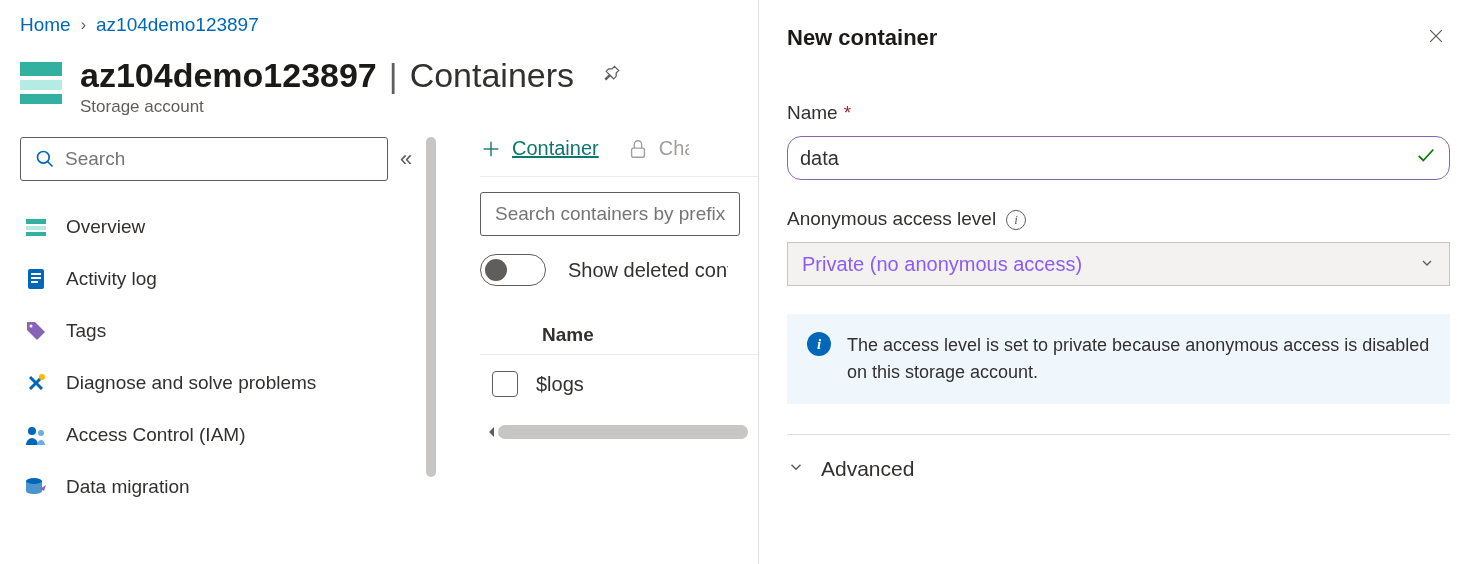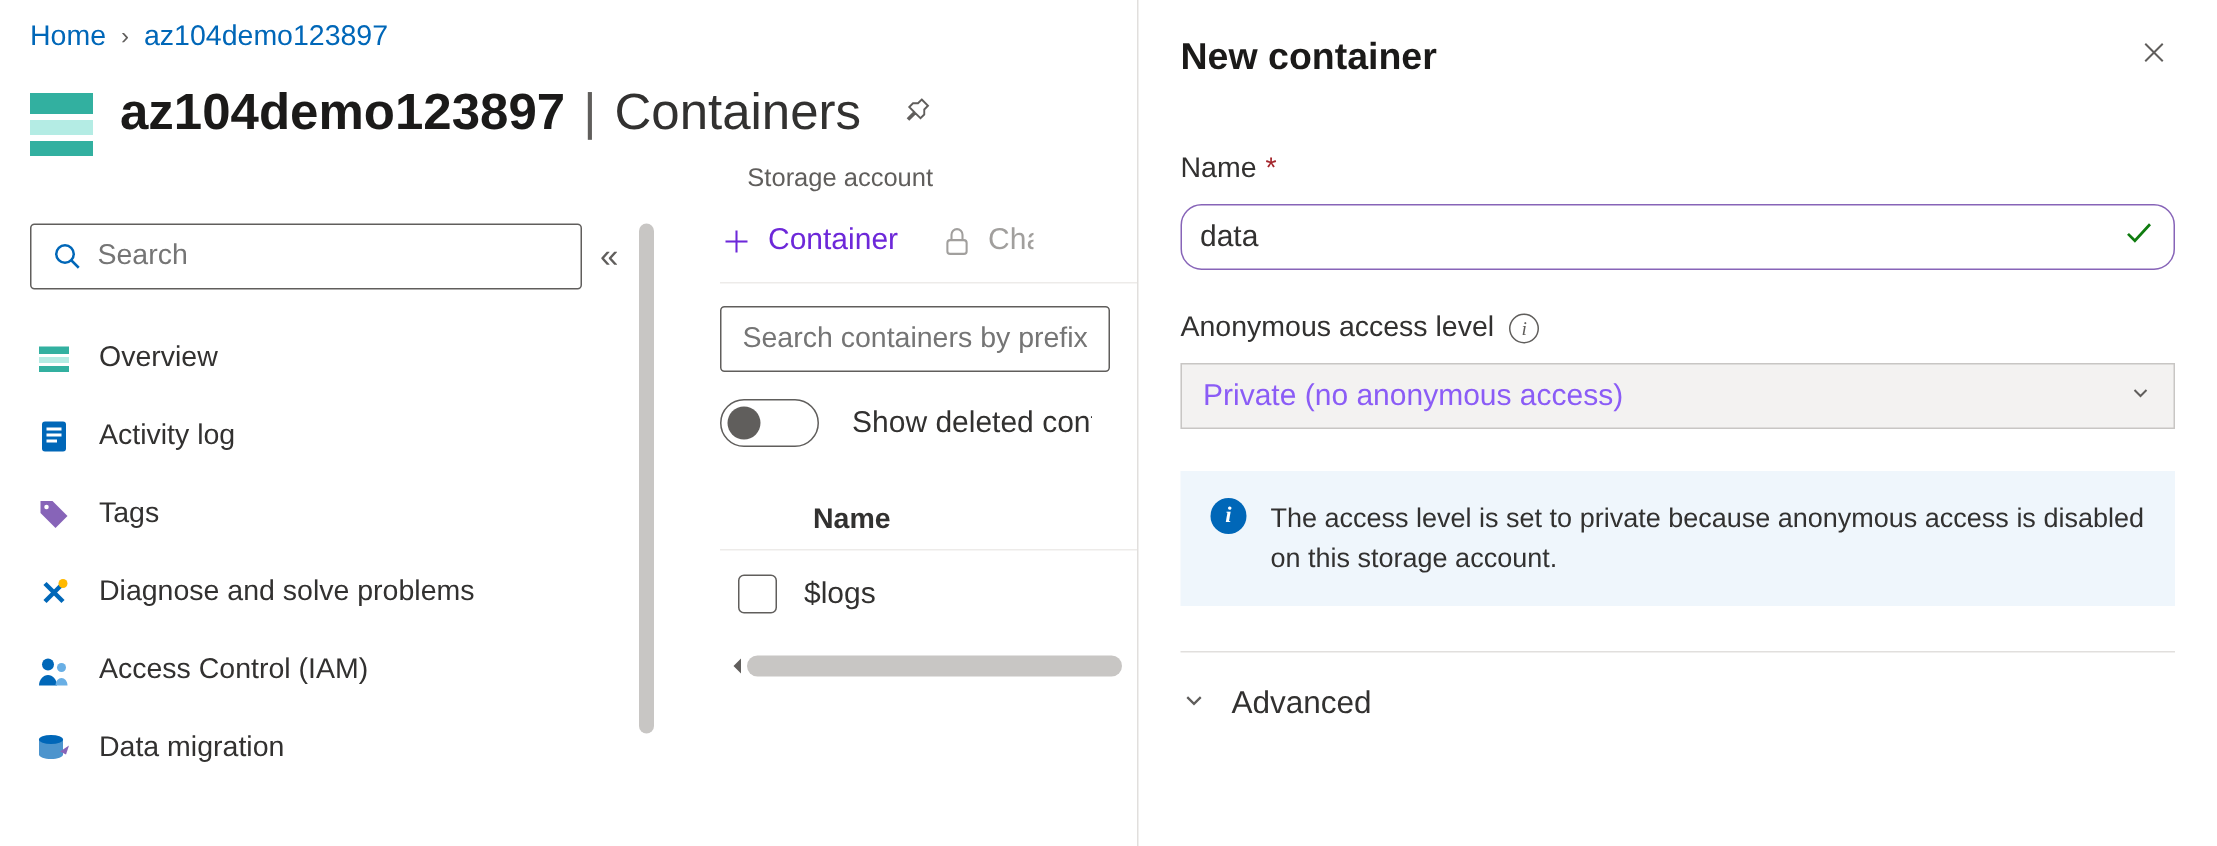--- a/index.html
+++ b/index.html
@@ -36,21 +36,21 @@
   }
   .resource-icon .top { height: 14px; background: #32b0a0; }
   .resource-icon .mid { height: 10px; background: #b4ece4; margin: 4px 0; }
   .resource-icon .bot { height: 10px; background: #32b0a0; }
   .header-text h1 {
     font-size: 34px; font-weight: 600; color: #1b1a19;
     display: flex; align-items: center; gap: 12px;
   }
   .header-text h1 .divider { font-weight: 300; color: #605e5c; }
   .header-text h1 .section { font-weight: 400; color: #323130; }
-  .header-text .subtitle { font-size: 17px; color: #605e5c; margin-top: 14px; text-align: right; }
+  .header-text .subtitle { font-size: 17px; color: #605e5c; margin-top: 2px; }
   .pin-icon { margin-left: 16px; font-size: 20px; color: #605e5c; cursor: pointer; }
 
   .layout { display: flex; }
 
   
   .sidebar {
     width: 440px;
     padding: 0 0 0 20px;
     position: relative;
   }
@@ -84,21 +84,21 @@
   
   .main {
     flex: 1; padding-left: 40px; position: relative;
   }
   .toolbar {
     display: flex; align-items: center; gap: 28px;
     border-bottom: 1px solid #edebe9; padding-bottom: 16px;
     font-size: 20px;
   }
   .toolbar-btn { display:flex; align-items:center; gap:10px; cursor:pointer; }
-  .toolbar-btn.primary { color: #6d28d9; }
+  .toolbar-btn.primary { color: #0f766e; text-decoration: underline; }
   .toolbar-btn.primary svg { width: 22px; height:22px; }
   .toolbar-btn.secondary { color: #a19f9d; }
   .toolbar-btn.secondary svg { width:22px; height:22px; }
   .container-search {
     margin-top: 15px;
     border: 1px solid #605e5c; border-radius: 3px;
     padding: 10px 14px; font-size: 19px; color: #605e5c;
     width: 260px;
   }
   .toggle-row { display:flex; align-items:center; gap:22px; margin-top: 18px; font-size: 20px; }
@@ -114,35 +114,35 @@
   .h-scroll { height:14px; background:#c8c6c4; margin-top: 12px; border-radius:7px; width: 250px; margin-left: 18px; position:relative; }
   .h-scroll::before { content:""; position:absolute; left:-14px; top:2px; border:5px solid transparent; border-right-color:#605e5c; }
 
   
   .panel {
     position: absolute; top:0; right:0; width: 720px; height: 564px;
     background: #fff; border-left: 1px solid #e1dfdd;
     padding: 20px 28px;
   }
   .panel-header { display:flex; align-items:center; justify-content:space-between; }
-  .panel-title { font-size: 25px; font-weight:700; color:#1b1a19; }
+  .panel-title { font-size: 22px; font-weight:700; color:#1b1a19; }
   .close-btn { font-size: 24px; color:#605e5c; cursor:pointer; padding:4px; }
   .field { margin-top: 46px; }
   .field-label { font-size: 19px; color:#323130; display:flex; align-items:center; gap:6px; }
   .required { color:#a4262c; }
   .field-input-wrap {
     margin-top: 12px; border:1px solid #8764b8; border-radius:14px;
     display:flex; align-items:center; padding: 0 12px; height: 44px;
   }
   .field-input-wrap input {
     flex:1; border:none; outline:none; font-size: 20px; color:#323130;
   }
   .check-icon { color:#107c10; font-size: 22px; }
   .field2 { margin-top: 28px; }
-  .field2-label { font-size: 19px; display:flex; align-items:center; gap:10px; }
+  .field2-label { font-size: 19px; display:flex; align-items:flex-end; gap:10px; }
   .info-icon-outline {
     width:20px; height:20px; border:1.5px solid #605e5c; border-radius:50%;
     display:flex; align-items:center; justify-content:center; font-size:13px; color:#605e5c; font-style:italic; font-family: Georgia, serif;
   }
   .select-disabled {
     margin-top: 12px; border:1px solid #c8c6c4; background:#f3f2f1;
     height: 44px; display:flex; align-items:center; justify-content:space-between;
     padding: 0 14px; font-size: 20px; color:#8b5cf6;
   }
   .select-disabled .chev { color:#605e5c; }

